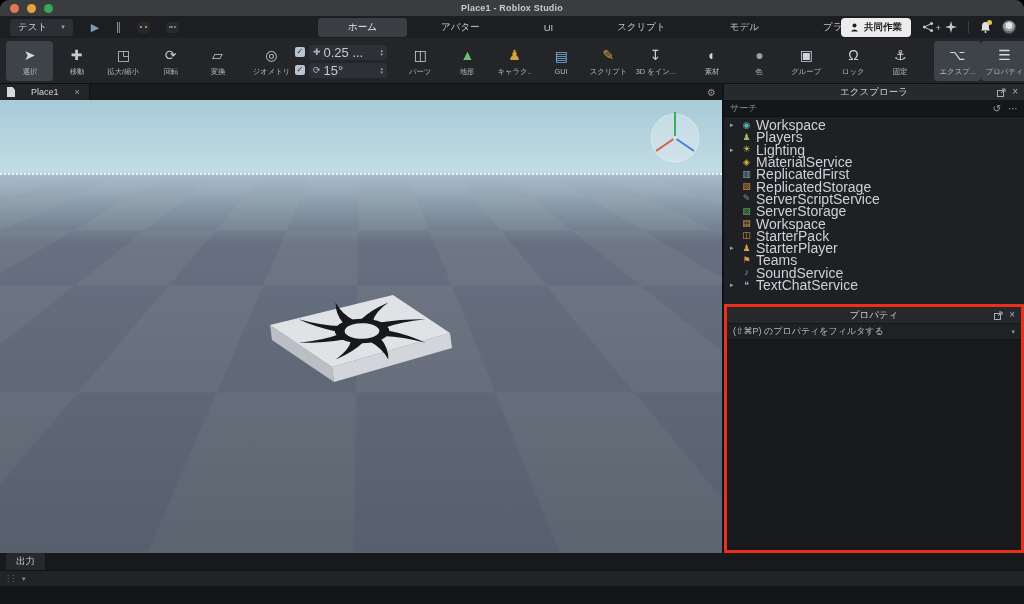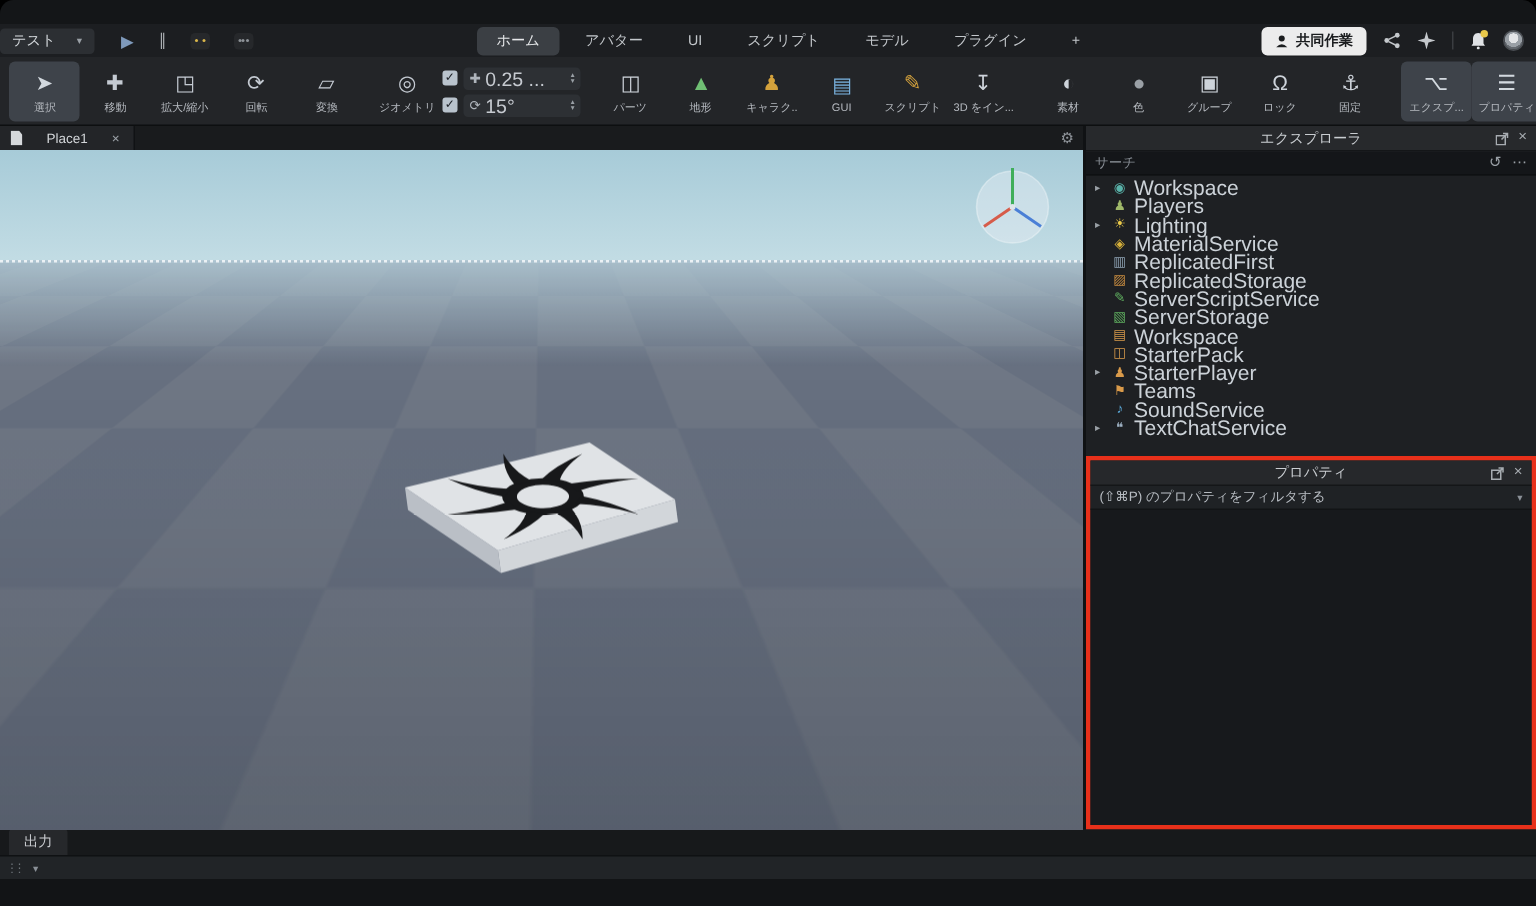--- a/index.html
+++ b/index.html
@@ -7,32 +7,32 @@
   .app { position:relative; width:1024px; height:604px; background:#141618; border-radius:9px 9px 0 0; overflow:hidden; }
 
   
   .titlebar { position:absolute; top:0; left:0; right:0; height:16px; background:#3a3c3e; display:flex; align-items:center; }
   .lights { display:flex; gap:8px; margin-left:10px; }
   .light { width:9px; height:9px; border-radius:50%; }
   .title { position:absolute; left:0; right:0; text-align:center; font-size:9px; font-weight:bold; color:#c9cbcd; letter-spacing:.2px; }
 
   
   .menubar { position:absolute; top:16px; left:0; right:0; height:22px; background:#1c1e21; display:flex; align-items:center; }
-  .test-btn { display:flex; align-items:center; gap:14px; background:#2c2f33; border-radius:3px; padding:2px 8px; font-size:9.5px; color:#d2d6da; }
+  .test-btn { display:flex; align-items:center; gap:14px; background:#2c2f33; border-radius:3px; margin-left:10px; padding:2px 8px; font-size:9.5px; color:#d2d6da; }
   .test-btn .caret { font-size:7px; color:#9aa0a6; }
   .playctl { display:flex; align-items:center; gap:16px; margin-left:18px; }
   .play-ico { color:#7e99bb; font-size:11px; }
   .pause-ico { color:#c4c8cc; font-size:9px; letter-spacing:-1px; }
   .mini-sq { width:13px; height:11px; background:#26282b; border-radius:3px; position:relative; }
   .mini-sq i { position:absolute; width:2px; height:2px; border-radius:50%; background:#d9b64a; top:4px; }
   .mini-sq i:first-child { left:3px; } .mini-sq i:last-child { left:8px; }
   .mini-sq.dots i { background:#8d9297; top:4px; }
   .mini-sq.dots i:nth-child(2) { left:5.5px; }
   .ribbon-tabs { position:absolute; left:318px; display:flex; align-items:center; gap:4px; height:22px; }
-  .rtab { font-size:9.5px; color:#c3c7cb; padding:3px 13px; border-radius:4px; cursor:default; }
+  .rtab { font-size:9.5px; color:#c3c7cb; padding:3px 30px; border-radius:4px; cursor:default; }
   .rtab.selected { background:#3b3f44; color:#e6e8ea; }
   .top-right { position:absolute; right:8px; display:flex; align-items:center; gap:11px; height:22px; }
   .collab-btn { display:flex; align-items:center; gap:5px; background:#ececec; color:#1b1d1f; font-size:9.5px; font-weight:bold; border-radius:4px; padding:3px 9px;margin-left:38px; }
   .tr-divider { width:1px; height:12px; background:#3a3d41; }
   .bell-wrap { position:relative; }
   .badge-dot { position:absolute; right:-1px; top:-1px; width:5px; height:5px; border-radius:50%; background:#e8c84a; }
   .avatar { width:14px; height:14px; border-radius:50%; background:radial-gradient(circle at 50% 38%, #e3e5e7 0 34%, #9aa0a6 35% 60%, #64696f 61%); border:1px solid #4a4e53; }
 
   
   .ribbon { position:absolute; top:38px; left:0; right:0; height:46px; background:#232528; display:flex; align-items:stretch; padding:3px 6px 2px 6px; border-bottom:1px solid #0d0f10; }
@@ -105,20 +105,28 @@
   .cmd-caret { color:#8a9097; font-size:7px; margin-right:8px; }
   .statusbar { position:absolute; top:586px; left:0; right:0; height:18px; background:#121416; }
 
   svg { display:block; }
 </style>
 </head>
 <body>
 
 <div class="app">
 
+  <div class="titlebar">
+    <div class="lights">
+      <span class="light" style="background:#e2784f"></span>
+      <span class="light" style="background:#e2a33c"></span>
+      <span class="light" style="background:#35a854"></span>
+    </div>
+    <div class="title">Place1 - Roblox Studio</div>
+  </div>
 
   <div class="menubar">
     <div class="test-btn">
       <span>テスト</span>
       <span class="caret">▾</span>
     </div>
     <div class="playctl">
       <span class="play-ico">▶</span>
       <span class="pause-ico">║</span>
       <span class="mini-sq">

